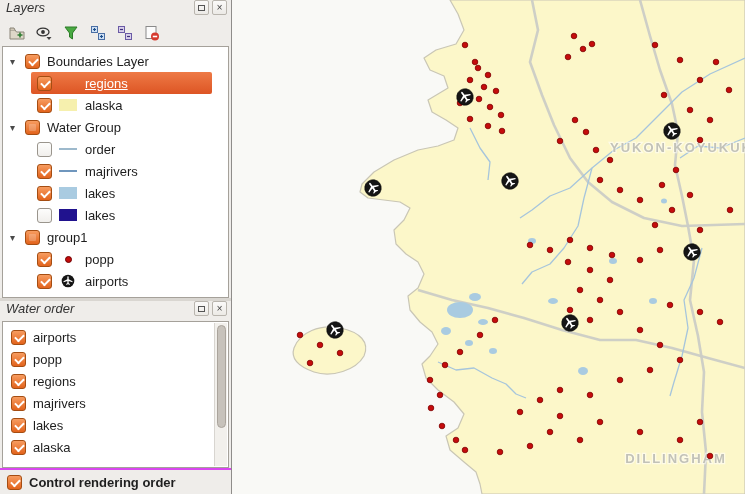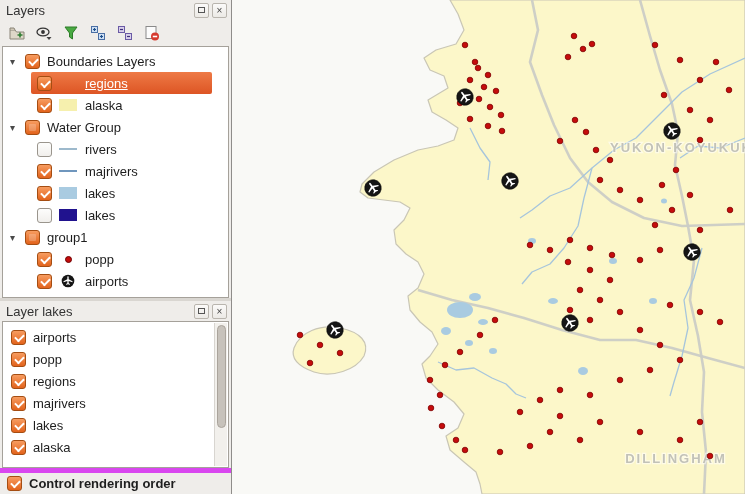--- a/index.html
+++ b/index.html
@@ -4,22 +4,22 @@
 <style>
   * { box-sizing: border-box; margin: 0; padding: 0; }
   html,body { width:745px; height:494px; overflow:hidden;
     font-family:"Liberation Sans", sans-serif; }
   .app { width:745px; height:494px; display:flex; background:#efedea; }
 
   
   .left { width:232px; height:494px; display:flex; flex-direction:column;
     background:#efedea; border-right:1px solid #8f8d8a; }
 
-  .title-bar { height:20px; display:flex; align-items:center;
-    padding:0 4px 0 6px; font-size:13px; color:#333; flex:0 0 auto; }
+  .title-bar { height:20px; display:flex; align-items:flex-start;
+    padding:0 4px 0 6px; font-size:13px; color:#333; flex:0 0 auto;font-style:italic; }
   .title-bar .t { flex:1; }
   .tb-btn { width:15px; height:15px; margin-left:3px; display:flex;
     align-items:center; justify-content:center; border:1px solid #b9b5ae;
     background:linear-gradient(#fbfaf9,#eceae6); border-radius:2px;
     font-size:10px; color:#444; cursor:default; }
   .tb-btn .sq { width:7px; height:6px; border:1px solid #555; display:block; }
 
   .toolbar { height:26px; display:flex; align-items:center; gap:3px;
     padding:2px 5px; flex:0 0 auto; }
   .tool { width:24px; height:22px; display:flex; align-items:center;
@@ -69,21 +69,21 @@
   .list-box { flex:0 0 auto; height:147px; margin:0 2px; background:#fff;
     border:1px solid #a5a19a; position:relative; padding-top:4px; }
   .list-box .row { padding-left:8px; }
   .scrollbar { position:absolute; top:1px; right:1px; bottom:1px; width:13px;
     background:#f2f0ec; border-left:1px solid #d8d5d0; }
   .scrollbar .thumb { position:absolute; top:2px; left:2px; width:9px;
     height:72%; background:#c7c2bb; border:1px solid #aaa49c;
     border-radius:5px; }
 
   .control-row { height:26px; display:flex; align-items:center;
-    padding-left:7px; border-top:5px solid #d946ef; background:#efedea;
+    padding-left:7px; border-top:2px solid #d946ef; background:#efedea;
     flex:0 0 auto; }
   .control-row .label { font-size:13px; font-weight:bold; color:#1e1e1e; }
 
   
   .map { flex:1; position:relative; background:var(--map-water,#f9f9f6); }
   .map svg { display:block; }
   .land { fill:var(--map-land); stroke:var(--map-coast); stroke-width:1.2;
     stroke-linejoin:round; }
   .boundary { fill:none; stroke:var(--map-boundary); stroke-width:2.6;
     stroke-linejoin:round; opacity:.95; }
@@ -158,21 +158,21 @@
           <path d="M8.8 11.5h4.4" stroke="#fff" stroke-width="1.6"></path>
         </svg>
       </span>
     </div>
 
     <div class="tree-box">
 
       <div class="row group">
         <span class="expander">▾</span>
         <span class="cb" data-state="checked"></span>
-        <span class="label">Boundaries Layers</span>
+        <span class="label">Boundaries Layer</span>
       </div>
 
       <div class="row layer selected">
         <span class="cb" data-state="checked"></span>
         <span class="swatch none"></span>
         <span class="label">regions</span>
       </div>
 
       <div class="row layer">
         <span class="cb" data-state="checked"></span>
@@ -184,21 +184,21 @@
         <span class="expander">▾</span>
         <span class="cb" data-state="partial"></span>
         <span class="label">Water Group</span>
       </div>
 
       <div class="row layer">
         <span class="cb" data-state="unchecked"></span>
         <span class="line-swatch">
             <span class="bar" style="background: rgb(157, 185, 204);"></span>
           </span>
-        <span class="label">rivers</span>
+        <span class="label">order</span>
       </div>
 
       <div class="row layer">
         <span class="cb" data-state="checked"></span>
         <span class="line-swatch">
             <span class="bar" style="background: rgb(111, 150, 189);"></span>
           </span>
         <span class="label">majrivers</span>
       </div>
 
@@ -236,21 +236,21 @@
             <path d="M7.5 0C8.3 0 8.6 .9 8.6 1.9L8.6 5.1 15 8.3 15 9.9 8.6 7.9 8.6 11.6 10.8 13.1 10.8 14.3 7.5 13.5 4.2 14.3 4.2 13.1 6.4 11.6 6.4 7.9 0 9.9 0 8.3 6.4 5.1 6.4 1.9C6.4 .9 6.7 0 7.5 0Z" transform="translate(2.5,2.2) scale(0.6)" fill="#fff"></path>
           </svg>
         </span>
         <span class="label">airports</span>
       </div>
     </div>
 
     <div class="gap"></div>
 
     <div class="title-bar">
-      <span class="t">Layer lakes</span>
+      <span class="t">Water order</span>
       <span class="tb-btn">
           <span class="sq"></span>
         </span>
       <span class="tb-btn">×</span>
     </div>
 
     <div class="list-box">
       <div class="row">
         <span class="cb" data-state="checked"></span>
         <span class="label">airports</span>

